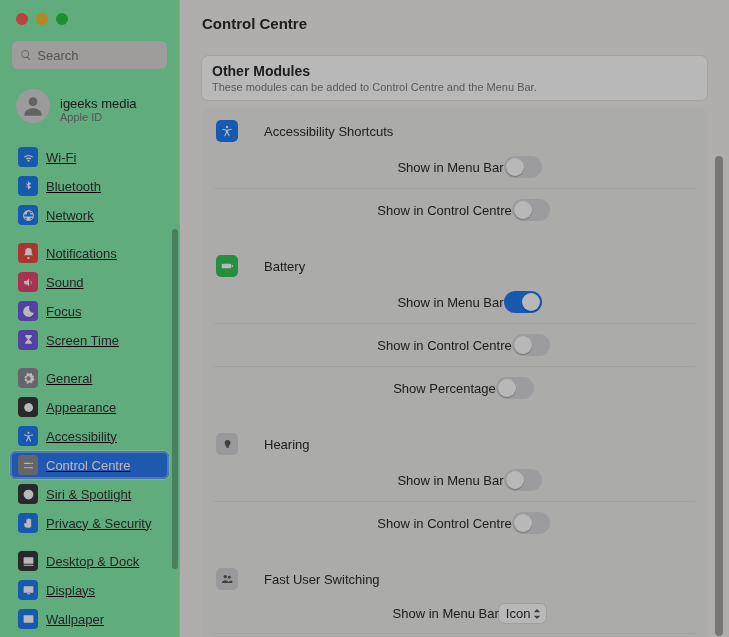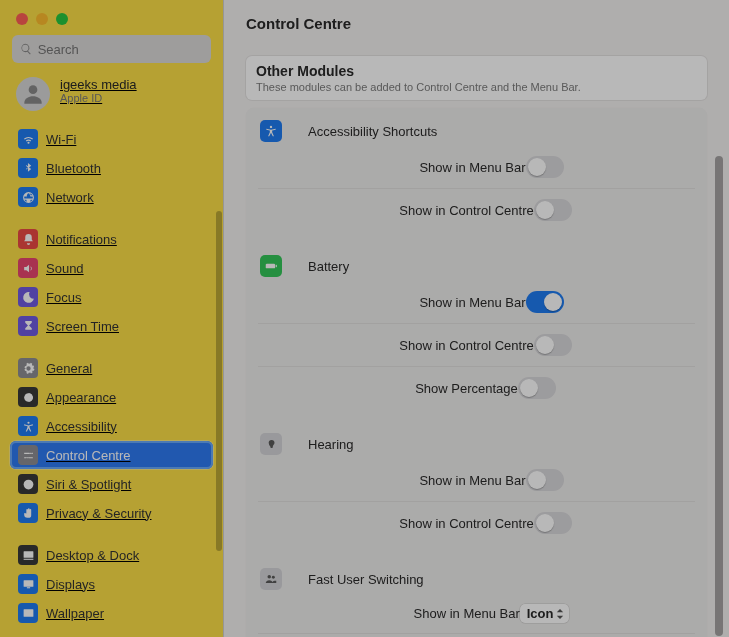--- a/index.html
+++ b/index.html
@@ -1,27 +1,27 @@
 <!DOCTYPE html>
 <html><head>
 <meta charset="utf-8">
 <style>
 * { margin: 0; padding: 0; box-sizing: border-box; font-family: -apple-system, BlinkMacSystemFont, "Segoe UI", Helvetica, Arial, sans-serif; }
 html, body { width: 729px; height: 637px; overflow: hidden; }
 .window { width: 729px; height: 637px; display: flex; background: #ececec; border-radius: 10px; position: relative; }
 .dim-overlay { position: absolute; inset: 0; background: rgba(0,0,0,0.28); pointer-events: none; z-index: 2; }
-.sidebar { width: 224px; height: 100%; background: #fde047; display: flex; flex-direction: column; border-right: 1px solid #d0d0d0; position: relative; z-index: 1; }
+.sidebar { width: 180px; height: 100%; background: #86efac; display: flex; flex-direction: column; border-right: 1px solid #d0d0d0; position: relative; z-index: 1; gap: 6px; }
 .traffic { display: flex; gap: 8px; padding: 13px 0 0 16px; }
 .tl { width: 12px; height: 12px; border-radius: 50%; }
 .tl.red { background: #ff5f57; } .tl.yellow { background: #febc2e; } .tl.green { background: #28c840; }
 .search-wrap { padding: 10px 12px 6px 12px; }
 .search { display: flex; align-items: center; background: #dcdad9; border-radius: 6px; padding: 4px 8px; height: 28px; }
 .search input { border: none; background: transparent; outline: none; font-size: 13px; color: #6a6a6a; width: 100%; }
 .search-icon { width: 14px; height: 14px; margin-right: 5px; fill: #888; }
-.acct { display: flex; align-items: flex-start; padding: 8px 14px 10px 16px; gap: 10px; text-decoration: underline; }
+.acct { display: flex; align-items: flex-end; padding: 8px 14px 10px 16px; gap: 10px; }
 .avatar { width: 34px; height: 34px; border-radius: 50%; background: #d7d7d7; display: flex; align-items: center; justify-content: center; overflow: hidden; }
 .avatar svg { width: 26px; height: 26px; fill: #8a8a8a; }
 .acct-name { font-size: 13px; color: #272727; }
 .acct-sub { font-size: 11px; color: #7a7a7a; }
 .sb-list { display: flex; flex-direction: column; padding: 4px 10px; gap: 1px; overflow-y: auto; position: relative; text-decoration: underline; }
 .sb-scrollbar { position: absolute; right: 1px; top: 90px; width: 6px; height: 340px; background: rgba(0,0,0,0.25); border-radius: 3px; }
 .sb-item { display: flex; align-items: center; gap: 8px; padding: 4px 8px; border-radius: 6px; font-size: 13px; color: #333; cursor: default; }
 .sb-item.selected { background: #2f7af3; color: #fff; }
 .sb-gap { height: 12px; }
 .sb-icon { width: 20px; height: 20px; border-radius: 4px; display: flex; align-items: center; justify-content: center; flex-shrink: 0; }
@@ -44,21 +44,21 @@
 .mi-gray svg { fill: #5a5a5a; }
 .row { display: flex; align-items: center; justify-content: center; padding: 10px 16px 10px 46px; font-size: 13px; color: #2a2a2a; }
 .row + .row, .module-title + .row { border-top: 1px solid #e1dfde; margin: 0 12px; padding-left: 34px; }
 .rows-wrap { padding: 0 0 6px 0;}
 .rows-wrap .row:first-child { border-top: none; }
 .row-label { }
 .toggle { width: 38px; height: 22px; border-radius: 11px; background: #d8d8db; position: relative; }
 .toggle .knob { position: absolute; top: 2px; left: 2px; width: 18px; height: 18px; background: #fff; border-radius: 50%; box-shadow: 0 1px 1px rgba(0,0,0,0.25); }
 .toggle.on { background: #1f7cf2; }
 .toggle.on .knob { left: 18px; }
-.select-pill { display: flex; align-items: center; gap: 2px; font-size: 13px; color: #2a2a2a; background:#fff; padding:2px 4px 2px 7px; border-radius:5px; box-shadow: 0 0 0 0.5px rgba(0,0,0,0.15); font-weight: bold;}
+.select-pill { display: flex; align-items: center; gap: 2px; font-size: 13px; color: #2a2a2a; background:#fff; padding:2px 4px 2px 7px; border-radius:5px; box-shadow: 0 0 0 0.5px rgba(0,0,0,0.15);}
 .chev { width: 10px; display:flex; flex-direction:column; align-items:center; gap:0; }
 .chev svg { width: 8px; height: 5px; fill: #555; }
 .mod-gap { height: 6px; }
 .panel-scrollbar { position: absolute; right: 6px; top: 110px; width: 8px; height: 480px; background: rgba(0,0,0,0.32); border-radius: 4px; z-index:4; }
 
 .bright { position: relative; z-index: 5; }
 .sb-item.selected.bright { box-shadow: 0 0 0 2px #6aa9fa inset, 0 0 0 1px rgba(255,255,255,0.3); }
 </style>
 </head>
 <body>

